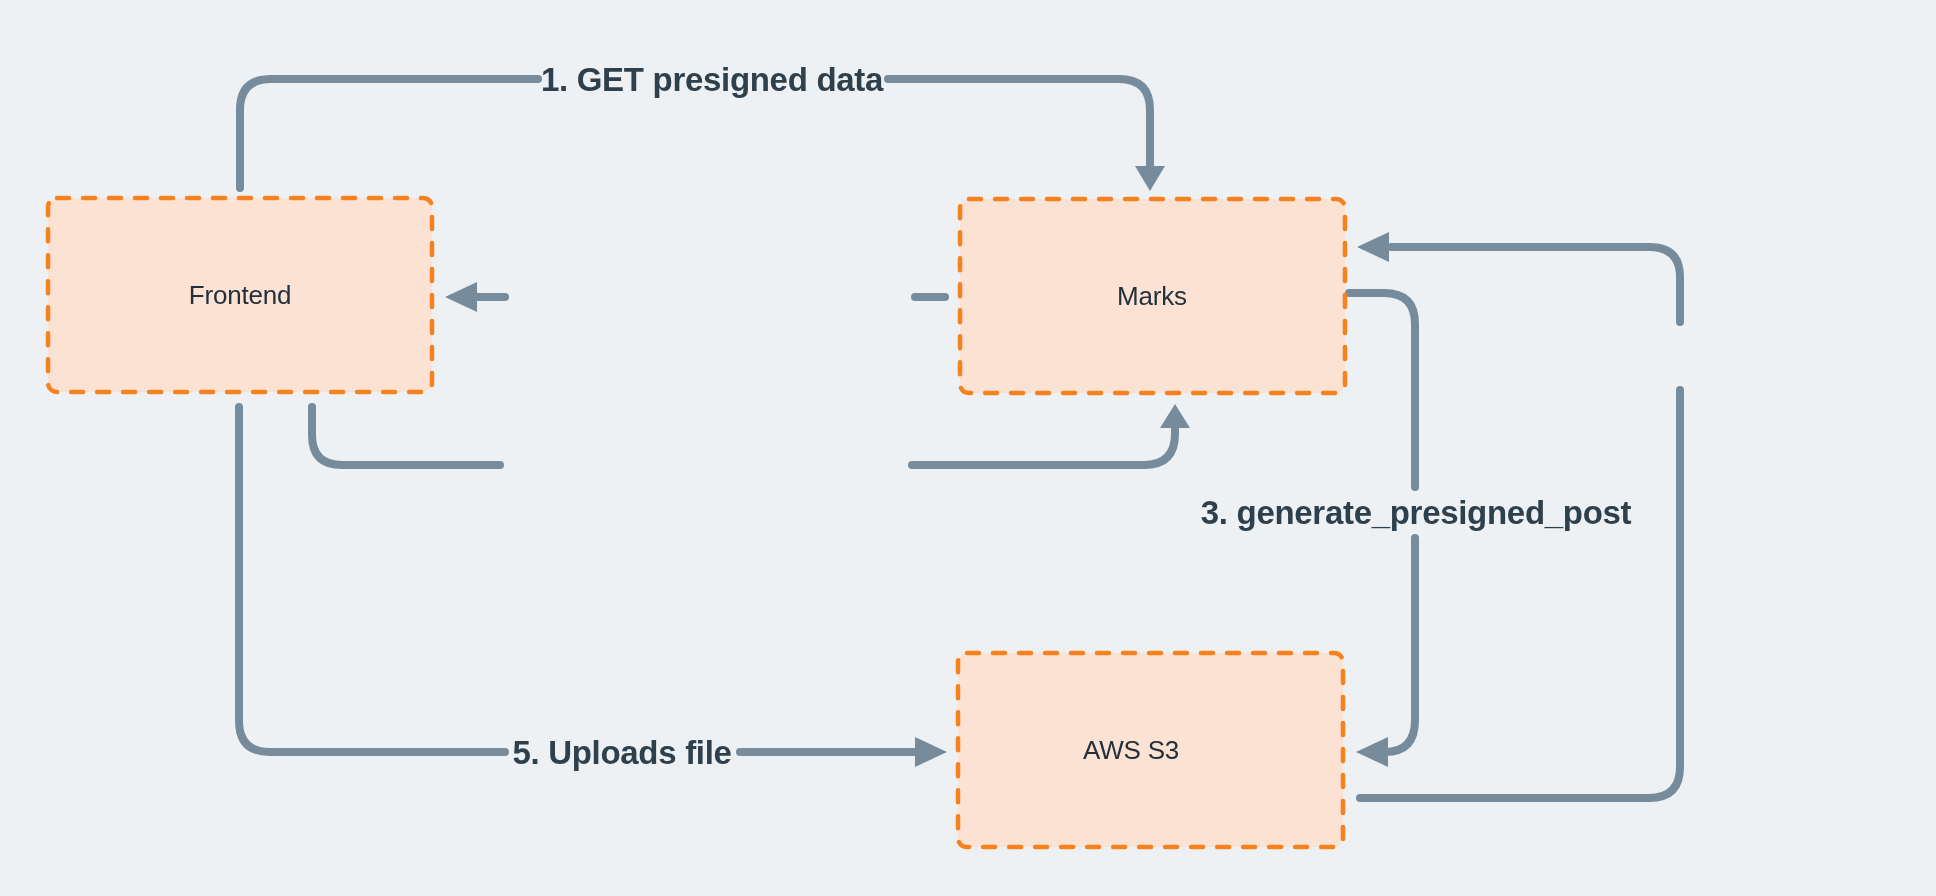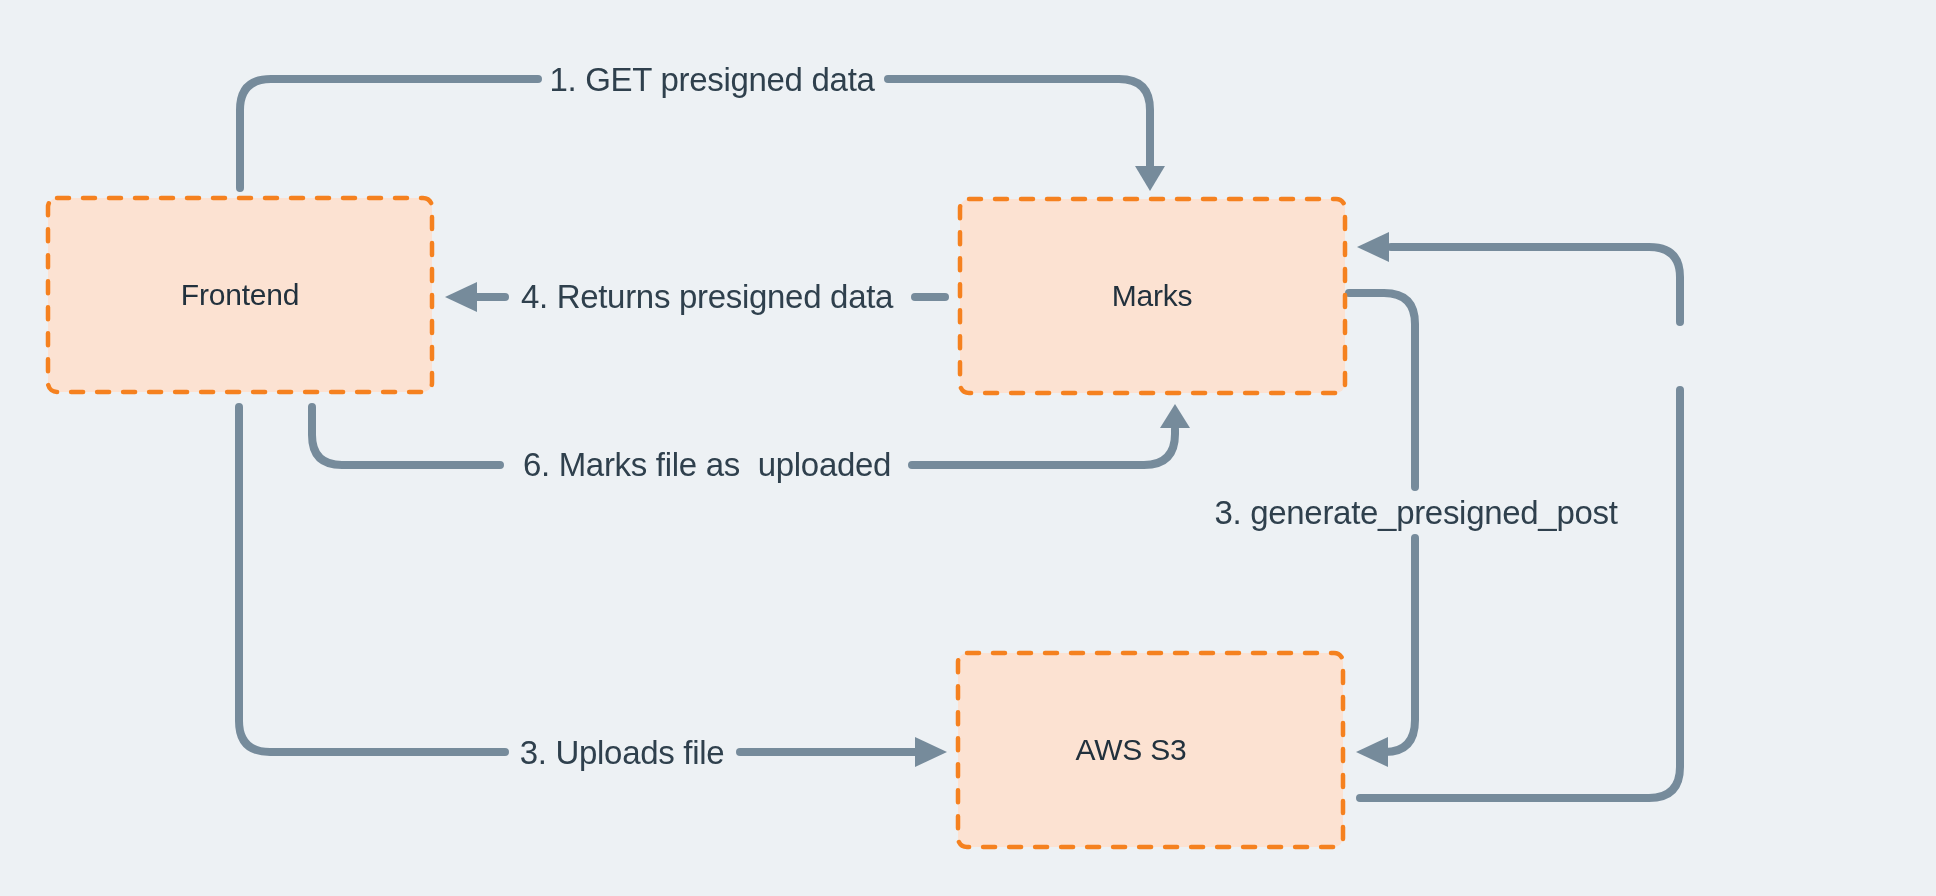--- a/index.html
+++ b/index.html
@@ -13,24 +13,24 @@
   *{margin:0;padding:0;box-sizing:border-box;}
   html,body{width:1936px;height:896px;overflow:hidden;}
   body{font-family:"Liberation Sans","DejaVu Sans",sans-serif;background:var(--bg);}
   .stage{position:relative;width:1936px;height:896px;background:var(--bg);}
   .stage svg{position:absolute;left:0;top:0;}
   .edge-line{fill:none;stroke:var(--connector);stroke-width:8;stroke-linecap:round;}
   .edge-head{fill:var(--connector);stroke:none;}
   .node-rect{fill:var(--box-fill);stroke:var(--box-border);stroke-width:4.5;
              stroke-dasharray:12 14;stroke-linecap:round;}
   .node-label{position:absolute;transform:translate(-50%,-50%);
-              font-size:30px;font-weight:500;color:var(--node-text);
+              font-size:26px;font-weight:500;color:var(--node-text);
               white-space:pre;letter-spacing:-0.2px;}
   .edge-label{position:absolute;transform:translate(-50%,-50%);
-              font-size:33px;font-weight:400;color:var(--edge-text);
+              font-size:33px;font-weight:700;color:var(--edge-text);
               white-space:pre;letter-spacing:-0.3px;}
 </style>
 </head>
 <body>
 
 <div class="stage">
 
   <svg width="1936" height="896" viewBox="0 0 1936 896">
 
     <g>
@@ -73,17 +73,15 @@
     <rect class="node-rect" x="960" y="199" width="385" height="194" rx="9"></rect>
     <rect class="node-rect" x="958" y="653" width="385" height="194" rx="9"></rect>
   </svg>
 
   <div class="node-label" style="left:240px;top:295px">Frontend</div>
   <div class="node-label" style="left:1152px;top:296px">Marks</div>
   <div class="node-label" style="left:1131px;top:750px">AWS S3</div>
 
   <div class="edge-label" style="left:712px;top:80px">1. GET presigned data</div>
   <div class="edge-label" style="left:1416px;top:513px">3. generate_presigned_post</div>
-  <div class="edge-label" style="left:707px;top:297px">4. Returns presigned data</div>
-  <div class="edge-label" style="left:622px;top:753px">3. Uploads file</div>
-  <div class="edge-label" style="left:707px;top:465px">6. Marks file as  uploaded</div>
+  <div class="edge-label" style="left:622px;top:753px">5. Uploads file</div>
 
 </div>
 
 </body></html>

